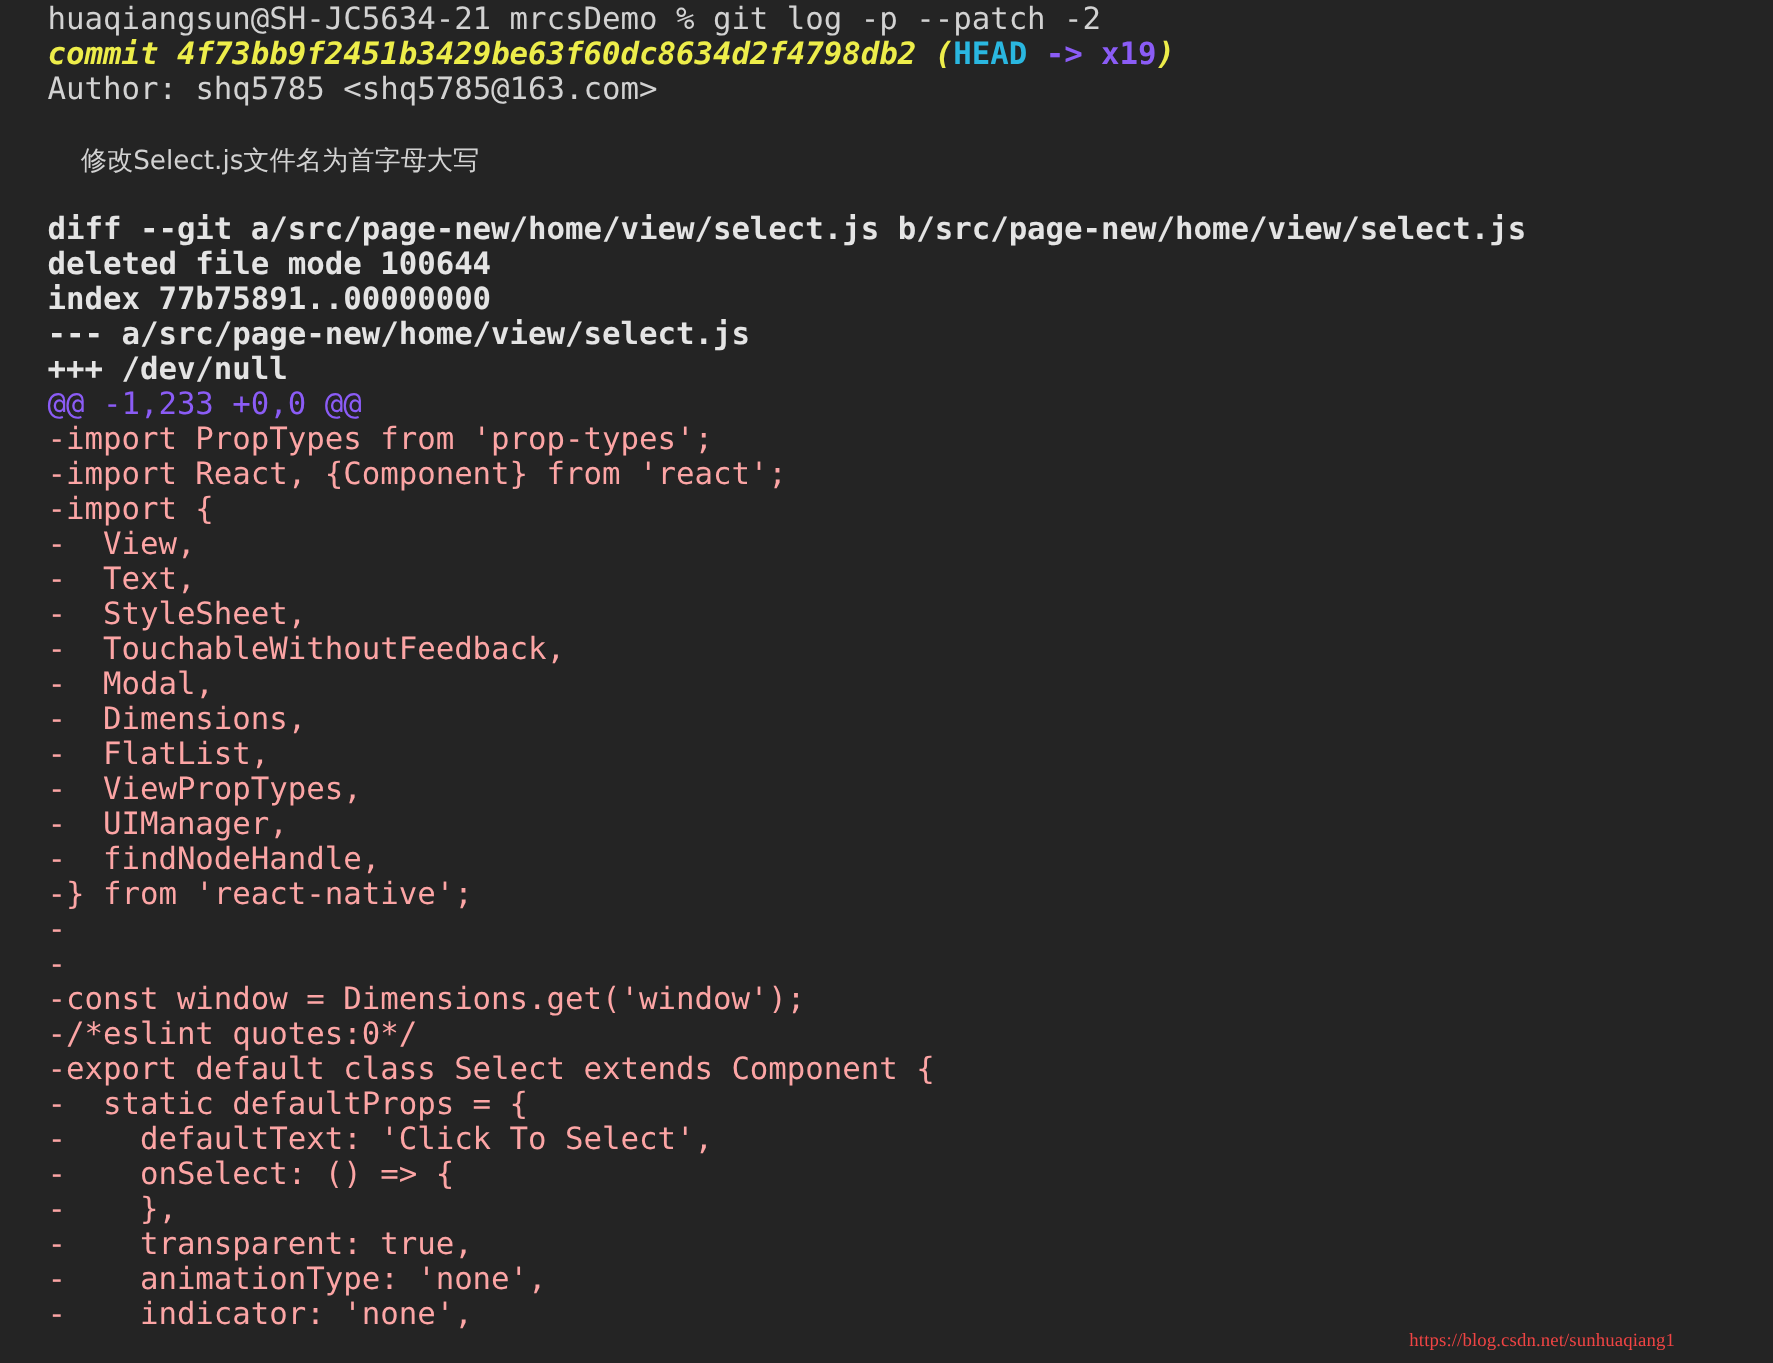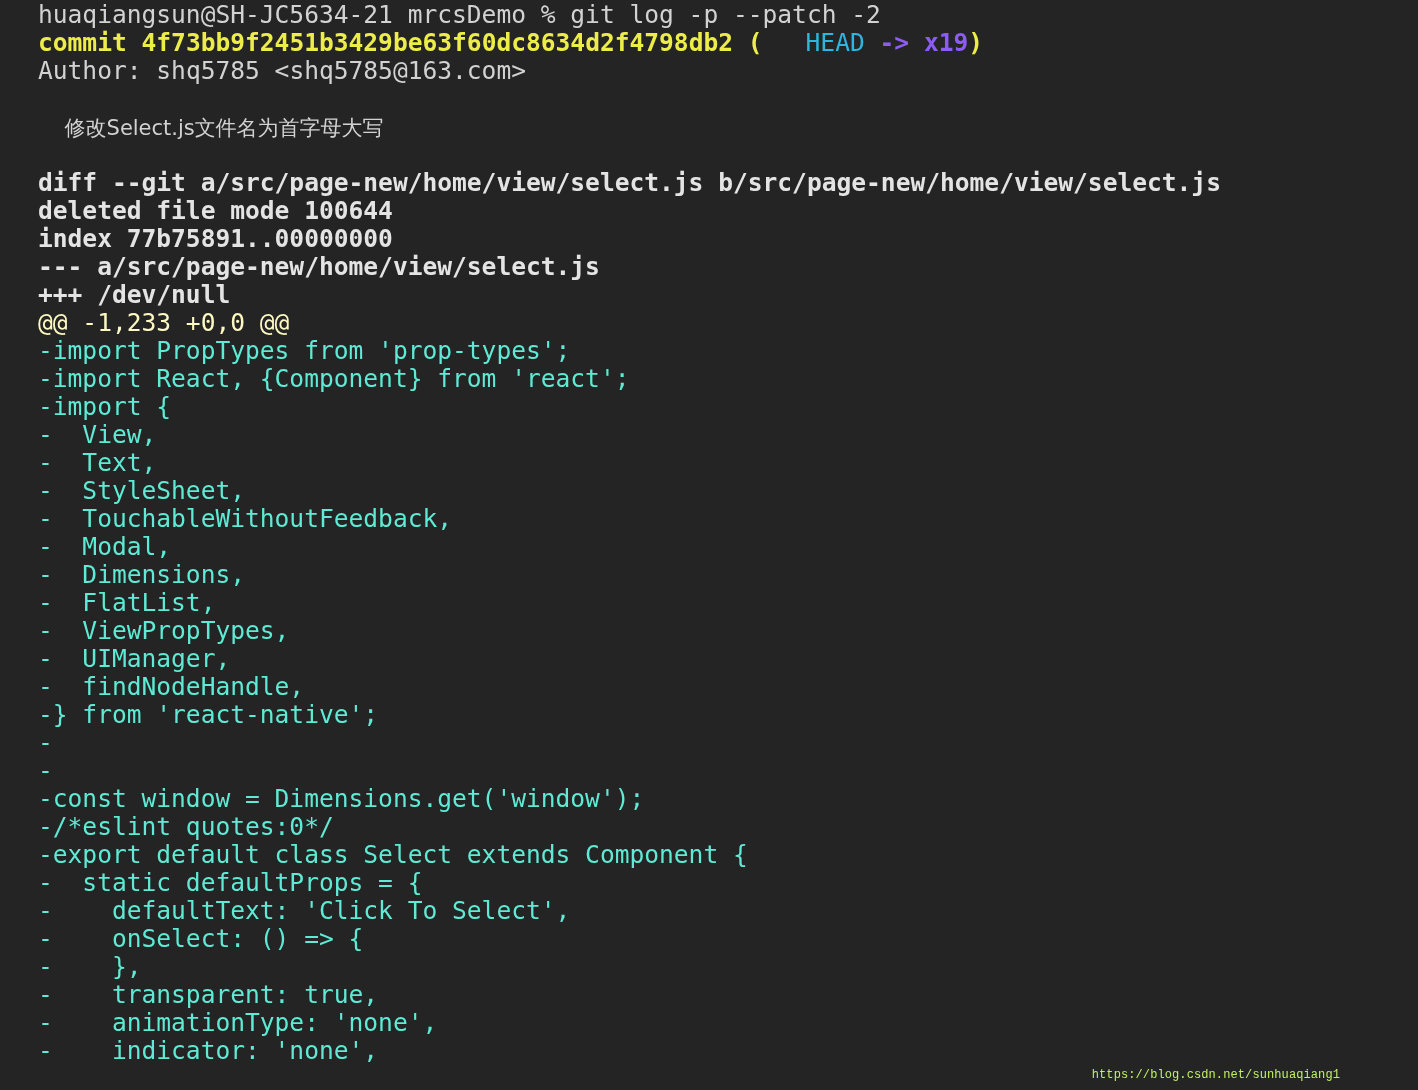--- a/index.html
+++ b/index.html
@@ -32,38 +32,38 @@
     display: block;
     height: 28px;
     line-height: 28px;
     font-size: 24.6px;
     letter-spacing: -0.02px;
     white-space: pre;
     color: #d2d2d2;
     font-family: "DejaVu Sans Mono", monospace;
   }
   .c-default { color: #d2d2d2; font-weight: normal; }
-  .c-yellow  { color: #eded4a; font-weight: bold; }
-  .c-cyanb   { color: #2ab7e0; font-weight: normal; margin-left: 43px; }
+  .c-yellow  { color: #eded4a; font-weight: bold; font-style: italic; }
+  .c-cyanb   { color: #2ab7e0; font-weight: bold; }
   .c-greenb  { color: #8b5cf6; font-weight: bold; }
   .c-white-b { color: #e4e4e4; font-weight: bold; }
-  .c-cyan    { color: #fef9c3; font-weight: normal; }
-  .c-red     { color: #5eead4; font-weight: normal; }
+  .c-cyan    { color: #8b5cf6; font-weight: normal; }
+  .c-red     { color: #fca5a5; font-weight: normal; }
   .c-msg     { color: #d2d2d2; font-weight: normal; }
   .cjk {
     font-family: "DejaVu Sans", sans-serif;
     font-size: 21px;
   }
   #watermark {
     position: absolute;
     right: 14px;
     bottom: 8px;
-    font-family: Liberation Mono, monospace;
-    font-size: 12px;
-    color: #bef264;
+    font-family: Liberation Serif, serif;
+    font-size: 15px;
+    color: #ef4444;
     letter-spacing: 0.1px;
     white-space: pre;
   }
 </style>
 </head>
 <body>
 
 <div id="terminal">
   <div id="lines">
 

